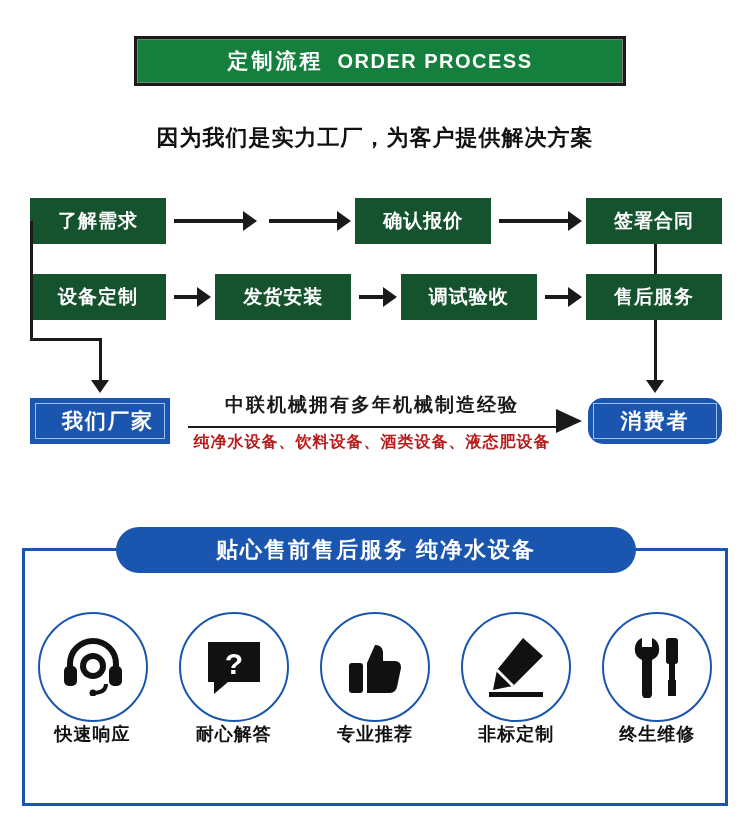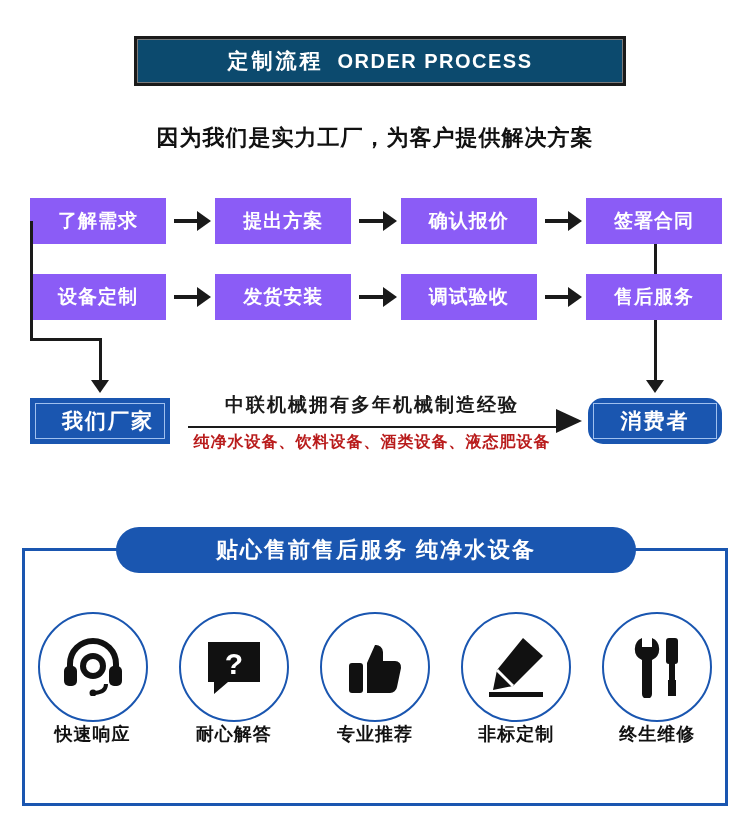--- a/index.html
+++ b/index.html
@@ -20,21 +20,21 @@
     height: 833px;
   }
 
   
   .header-banner {
     position: absolute;
     left: 134px;
     top: 36px;
     width: 492px;
     height: 50px;
-    background: #0c4a6e;
+    background: #15803d;
     border: 3px solid #1a1a1a;
     box-sizing: border-box;
     display: flex;
     align-items: center;
     justify-content: center;
   }
   .header-banner .inner {
     width: 100%;
     height: 100%;
     border: 1px solid #7a7a7a;
@@ -78,21 +78,21 @@
     height: 46px;
     display: flex;
     align-items: center;
   }
   .flow-row.row1 { top: 198px; }
   .flow-row.row2 { top: 274px; }
 
   .flow-box {
     width: 136px;
     height: 46px;
-    background: #8b5cf6;
+    background: #14532d;
     display: flex;
     align-items: center;
     justify-content: center;
     color: #ffffff;
     font-size: 19px;
     font-weight: bold;
     letter-spacing: 1px;
   }
   .flow-arrow {
     flex: 1;
@@ -277,21 +277,20 @@
   </div>
 
   <div class="subtitle">因为我们是实力工厂，为客户提供解决方案</div>
 
   <div class="flow-row row1">
     <div class="flow-box">了解需求</div>
     <div class="flow-arrow">
       <div class="shaft"></div>
       <div class="head"></div>
     </div>
-    <div class="flow-box">提出方案</div>
     <div class="flow-arrow">
       <div class="shaft"></div>
       <div class="head"></div>
     </div>
     <div class="flow-box">确认报价</div>
     <div class="flow-arrow">
       <div class="shaft"></div>
       <div class="head"></div>
     </div>
     <div class="flow-box">签署合同</div>

